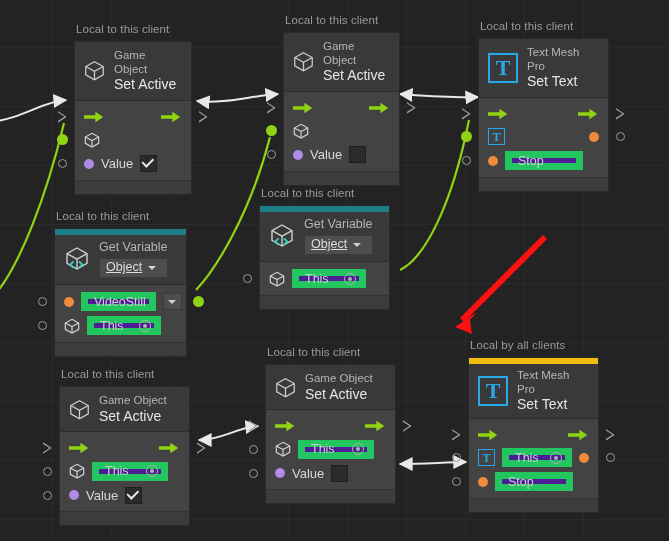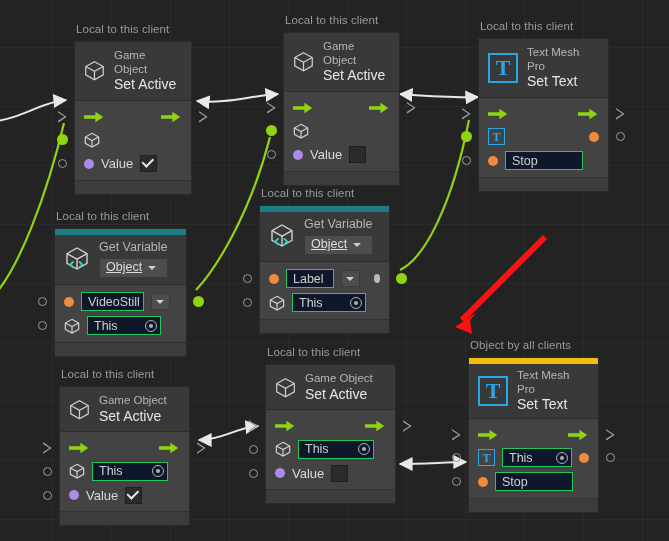--- a/index.html
+++ b/index.html
@@ -114,22 +114,22 @@
     border-left: 9px solid #9a9a9a;
     clip-path: polygon(0 0, 100% 50%, 0 100%, 0 85%, 72% 50%, 0 15%);
   }
   .dot-orange { width: 10px; height: 10px; border-radius: 50%; background: #f08a3c; flex: none; }
   .dot-purple { width: 10px; height: 10px; border-radius: 50%; background: #b08ae8; flex: none; }
   .dot-orange-inline { width: 10px; height: 10px; border-radius: 50%; background: #f08a3c; flex: none; }
 
   
   .label-text { font-size: 13px; color: #d8d8d8; white-space: nowrap; }
   .field {
-    background: #0f172a;
-    border: 1px solid #22c55e;
+    background: #4c1d95;
+    border: 7px solid #22c55e;
     height: 19px;
     display: flex; align-items: center;
     padding: 0 3px 0 6px;
     font-size: 12.5px;
     color: #cfcfcf;
     gap: 4px;
     white-space: nowrap;
   }
   .field .fval { flex: 1; overflow: hidden; }
   .target-icon {
@@ -409,37 +409,20 @@
           <span>Object</span>
             <span class="caret"></span>
         </span>
       </div>
     </div>
     <div class="node-body">
       <div class="row">
         <div class="port left">
             <span class="dot-hollow"></span>
           </div>
-        <span class="dot-orange"></span>
-        <span class="field" style="width:62px;">
-          <span class="fval">Label</span>
-        </span>
-        <span class="dd-btn">
-            <span class="caret"></span>
-          </span>
-        <div class="spacer"></div>
-        <span class="dot-grey"></span>
-        <div class="port right">
-            <span class="dot-green"></span>
-          </div>
-      </div>
-      <div class="row">
-        <div class="port left">
-            <span class="dot-hollow"></span>
-          </div>
         <svg class="cube-sm" viewBox="0 0 24 24">
           <path d="M12 2 L22 7.5 L22 17 L12 22.5 L2 17 L2 7.5 Z" fill="none" stroke="#d0d0d0" stroke-width="1.8"></path>
           <path d="M2 7.5 L12 12.8 L22 7.5 M12 12.8 L12 22.5" fill="none" stroke="#d0d0d0" stroke-width="1.8"></path>
         </svg>
         <span class="field" style="width:74px;">
           <span class="fval">This</span>
           <span class="target-icon"></span>
         </span>
       </div>
     </div>
@@ -546,21 +529,21 @@
           </div>
         <span class="dot-purple"></span>
         <span class="label-text">Value</span>
         <span class="checkbox"></span>
       </div>
     </div>
     <div class="node-footer"></div>
   </div>
 
   <div class="node" style="left:468px; top:357px; width:131px;">
-    <div class="node-caption">Object by all clients</div>
+    <div class="node-caption">Local by all clients</div>
     <div class="accent-bar accent-gold"></div>
     <div class="node-header" style="padding-top:5px;padding-bottom:5px;">
       <span class="tmp-icon">T</span>
       <div class="hdr-text">
         <div class="hdr-sub">Text Mesh Pro</div>
         <div class="hdr-main">Set Text</div>
       </div>
     </div>
     <div class="node-body">
       <div class="row flow">

